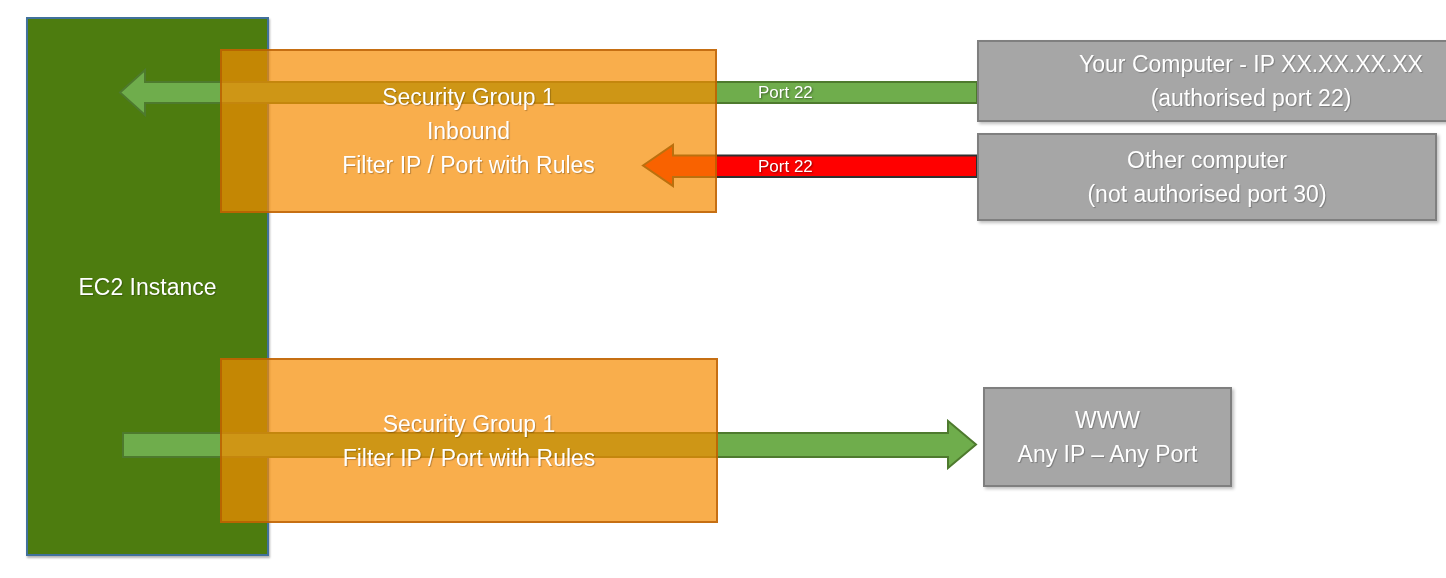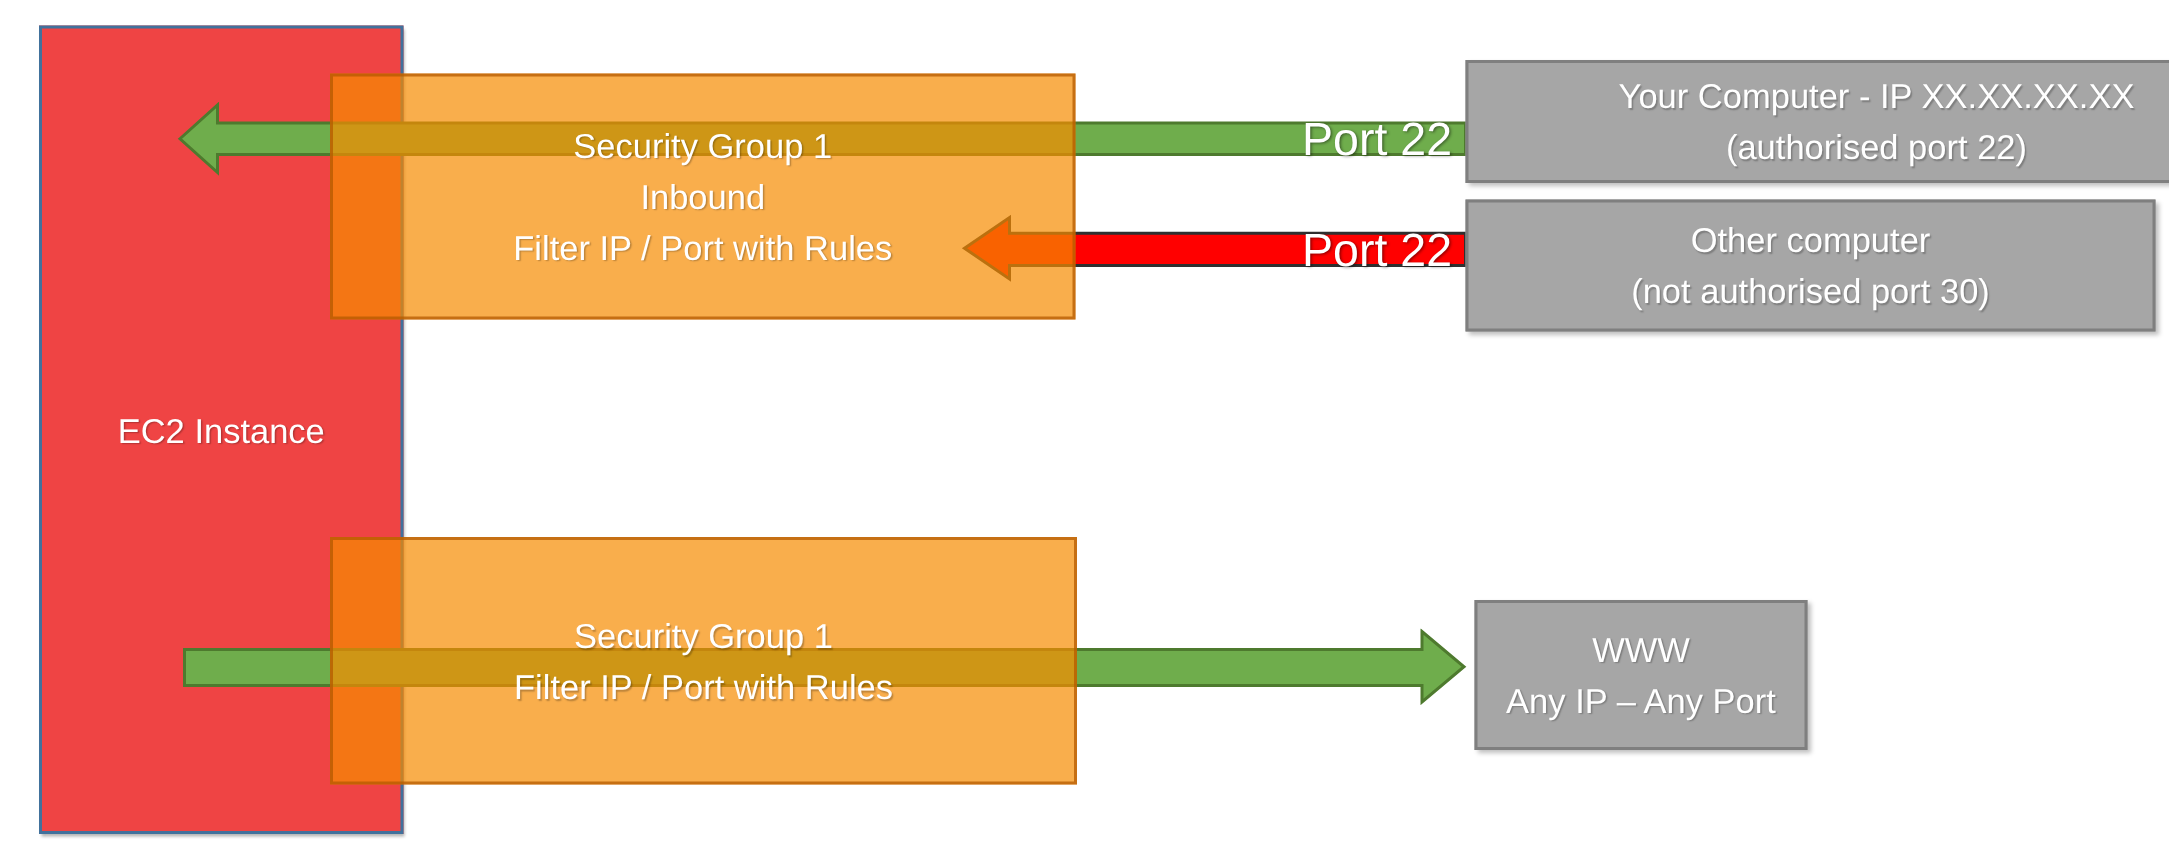--- a/index.html
+++ b/index.html
@@ -19,56 +19,56 @@
     align-items: center;
     justify-content: center;
     text-align: center;
     color: #ffffff;
     font-size: 23px;
     line-height: 34px;
     text-shadow: 1px 1px 1px rgba(0,0,0,0.25);
   }
   .ec2-box {
     left: 26px; top: 17px; width: 243px; height: 539px;
-    background: #ef4444;
+    background: #4d7c0f;
     border: 2px solid #41719C;
     box-shadow: 1px 2px 2px rgba(0,0,0,0.3);
     z-index: 1;
   }
   .sg-box {
     background: rgba(246,139,0,0.70);
     border: 2px solid rgba(180,90,0,0.75);
     z-index: 3;
   }
   .sg-inbound  { left: 220px; top: 49px;  width: 497px; height: 164px; }
   .sg-outbound { left: 220px; top: 358px; width: 498px; height: 165px; }
   .ext-box {
     background: #A6A6A6;
     border: 2px solid #7F7F7F;
     box-shadow: 2px 2px 3px rgba(0,0,0,0.25);
     z-index: 2;
   }
   .ext-your-computer  { left: 977px; top: 40px;  width: 548px; height: 82px; }
   .ext-other-computer { left: 977px; top: 133px; width: 460px; height: 88px; }
-  .ext-www            { left: 983px; top: 387px; width: 222px; height: 100px; margin-top: 13px; }
+  .ext-www            { left: 983px; top: 387px; width: 249px; height: 100px; }
   .arrow {
     position: absolute;
     z-index: 2;
   }
   .arrow-inbound-allowed { left: 118px; top: 68px; }
   .arrow-inbound-blocked { left: 641px; top: 143px; }
   .arrow-outbound        { left: 121px; top: 419px; }
   .flow-label {
     position: absolute;
     width: 210px;
     height: 25px;
     line-height: 25px;
-    font-size: 31px;
+    font-size: 17px;
     color: #ffffff;
-    text-align: right;
+    text-align: left;
     text-shadow: 1px 1px 2px rgba(0,0,0,0.45);
     z-index: 4;
   }
   .label-port22-allowed { left: 758px; top: 80px; }
   .label-port22-blocked { left: 758px; top: 154px; }
   .label-any-port       { left: 741px; top: 432px; }
   .line { display: block; }
 </style>
 </head>
 <body>

